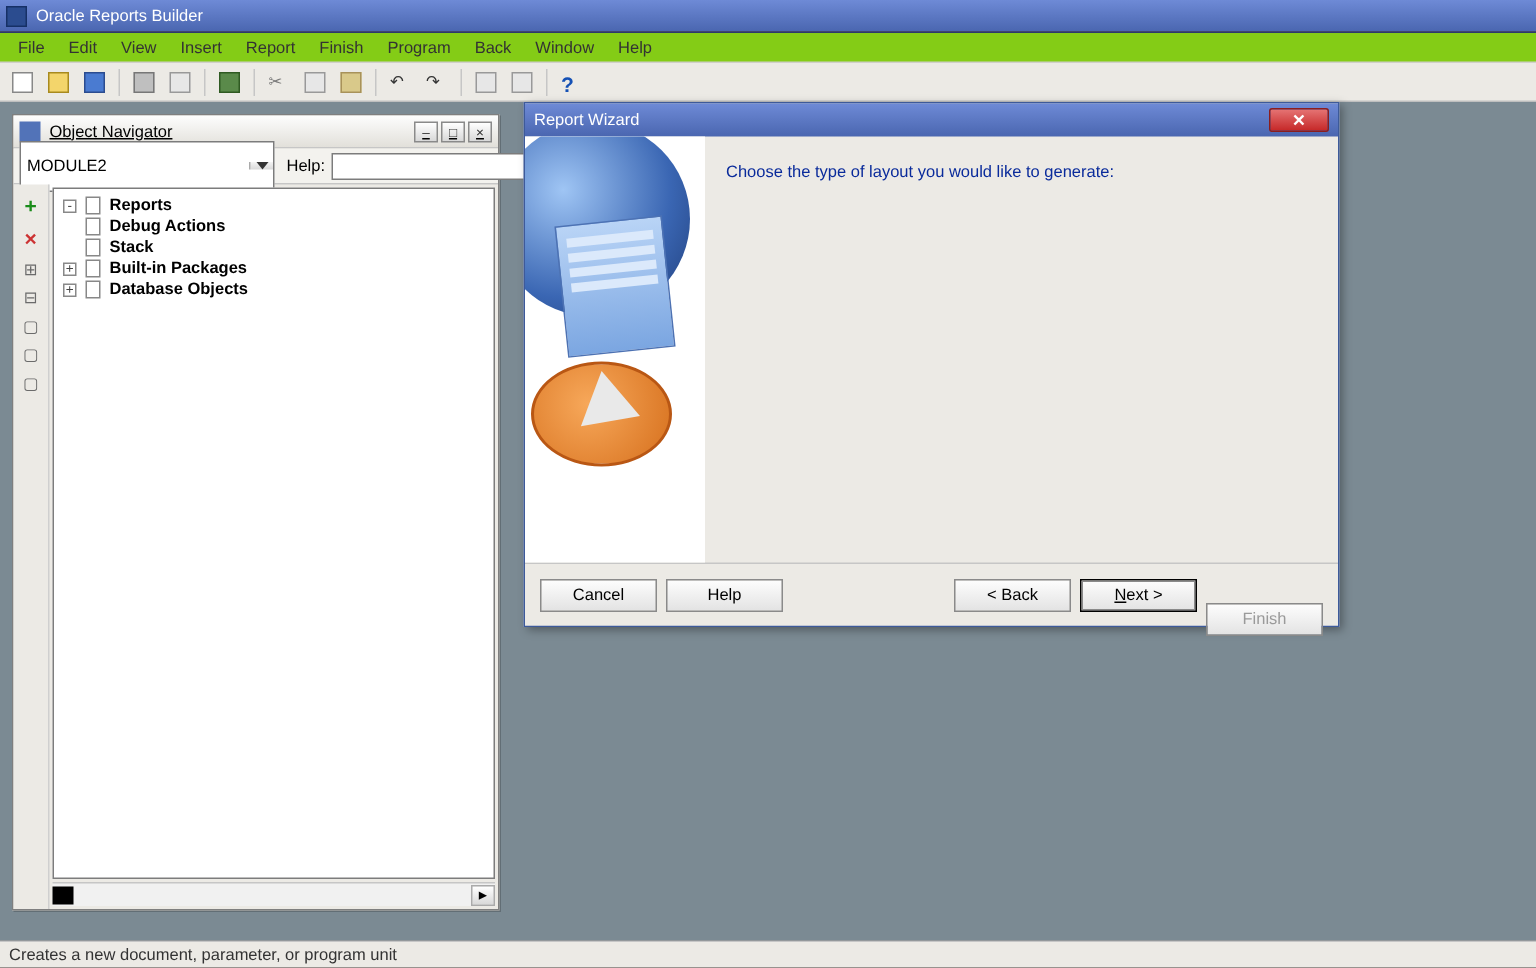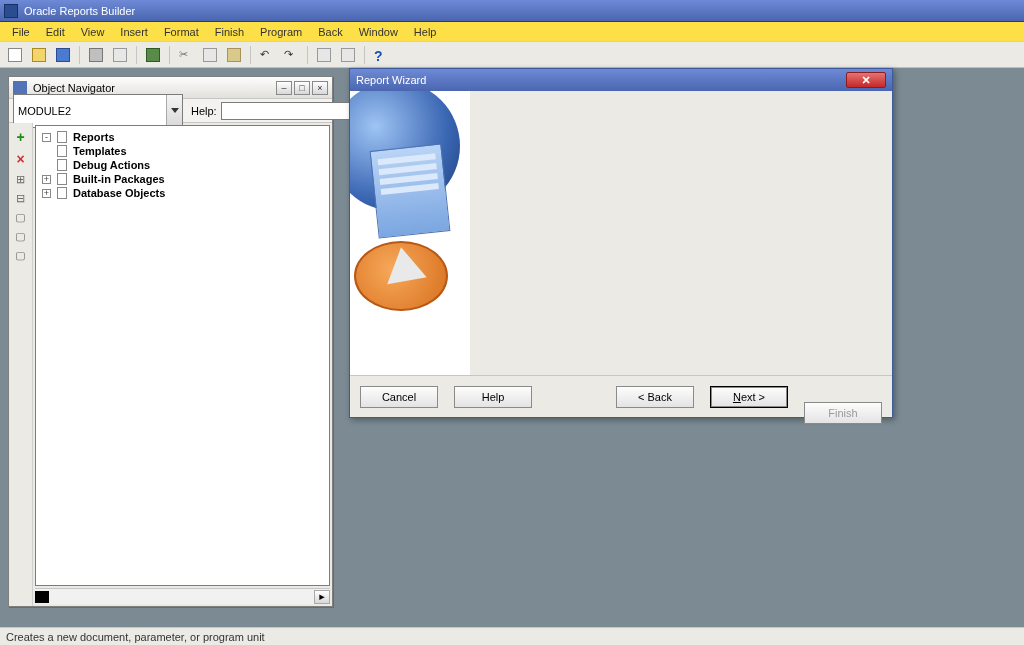--- a/index.html
+++ b/index.html
@@ -1,34 +1,34 @@
 <!DOCTYPE html>
 <html><head>
 <meta charset="utf-8">
 <style>
   * { box-sizing: border-box; margin: 0; padding: 0; font-family: "Tahoma", "Segoe UI", sans-serif; font-size: 11px; }
   body { width: 1024px; height: 645px; background: linear-gradient(#6a3c28,#3b2318); overflow: hidden; }
   .titlebar { height: 22px; background: linear-gradient(#6e8ad6,#4a66b0); color: #fff; display: flex; align-items: center; padding: 0 4px; border-bottom: 1px solid #2b3a6c; }
   .titlebar .appicon { width: 14px; height: 14px; background: #2b4c8f; border: 1px solid #163066; margin-right: 6px; }
-  .menubar { height: 20px; background: #fde047; display: flex; align-items: center; padding: 0 4px; border-bottom: 1px solid #d0cfca; }
+  .menubar { height: 20px; background: #84cc16; display: flex; align-items: center; padding: 0 4px; border-bottom: 1px solid #d0cfca; }
   .menubar span { padding: 2px 8px; color: #333; }
   .toolbar { height: 26px; background: #eceae5; display: flex; align-items: center; padding: 0 4px; gap: 2px; border-bottom: 1px solid #bfbfbf; }
   .tbtn { width: 22px; height: 20px; display: flex; align-items: center; justify-content: center; border: 1px solid transparent; border-radius: 2px; cursor: default; }
   .tsep { width: 1px; height: 18px; background: #c6c6c6; margin: 0 3px; }
   .workspace { position: relative; height: calc(645px - 22px - 20px - 26px - 18px); background: #7b8a93; }
   .statusbar { height: 18px; background: #eceae5; color: #333; display: flex; align-items: center; padding: 0 6px; border-top: 1px solid #c6c6c6; }
 
   
   .panel { position: absolute; left: 8px; top: 8px; width: 325px; height: 531px; background: #eceae5; border: 1px solid #7f7f7f; box-shadow: 1px 1px 0 rgba(0,0,0,.2); }
-  .panel-title { height: 22px; background: linear-gradient(#fdfdfd,#e2e0da); display: flex; align-items: center; padding: 0 4px; border-bottom: 1px solid #c6c6c6; }
+  .panel-title { height: 22px; background: linear-gradient(#fdfdfd,#e2e0da); display: flex; align-items: center; padding: 0 4px; border-bottom: 1px solid #c6c6c6; text-decoration: underline; }
   .panel-title .picon { width: 14px; height: 14px; background: #5273b8; margin-right: 6px; }
   .panel-title .spacer { flex: 1; }
   .winbtn { width: 16px; height: 14px; border: 1px solid #8a8a8a; background: linear-gradient(#fff,#d8d8d8); margin-left: 2px; display: flex; align-items: center; justify-content: center; font-size: 9px; color: #333; }
   .panel-toolbar { height: 24px; display: flex; align-items: center; padding: 2px 4px; gap: 4px; border-bottom: 1px solid #c6c6c6; background: #f3f2ee; }
-  .dropdown { flex: 0 0 170px; height: 34px; display: flex; border: 1px solid #7c7c7c; background: #fff; }
+  .dropdown { flex: 0 0 170px; height: 34px; display: flex; border: 1px solid #7c7c7c; background: #fff; align-items: center; }
   .dropdown input { flex: 1; border: none; outline: none; padding: 0 4px; font-size: 11px; }
   .dropdown .ddbtn { width: 16px; background: linear-gradient(#f4f4f4,#d9d9d9); border-left: 1px solid #aaa; display: flex; align-items: center; justify-content: center; }
   .find-label { margin-left: 4px; }
   .find-input { flex: 1; height: 18px; border: 1px solid #7c7c7c; background: #fff; padding: 0 4px; }
   .tool-icon { width: 18px; height: 18px; display: flex; align-items: center; justify-content: center; }
   .panel-body { display: flex; height: calc(100% - 22px - 24px); }
   .side-tools { width: 24px; background: #eceae5; border-right: 1px solid #cfcfcf; display: flex; flex-direction: column; align-items: center; gap: 6px; padding-top: 6px; color: #6b6b6b; }
   .tree-wrap { flex: 1; display: flex; flex-direction: column; }
   .tree { flex: 1; background: #fff; border: 1px solid #7c7c7c; margin: 2px; position: relative; overflow: hidden; }
   .tree-items { padding: 4px 0 4px 6px; }
@@ -45,21 +45,21 @@
   .dlg-title { height: 22px; background: linear-gradient(#6e8ad6,#4a66b0); display: flex; align-items: center; padding: 0 6px; color: #fff; }
   .dlg-title .spacer { flex: 1; }
   .dlg-close { width: 40px; height: 16px; background: linear-gradient(#e57373,#c62828); border: 1px solid #8b1d1d; border-radius: 2px; display: flex; align-items: center; justify-content: center; color: #fff; font-weight: bold; }
   .dlg-body { display: flex; height: calc(100% - 22px - 42px); }
   .dlg-art { width: 120px; background: #fff; position: relative; overflow: hidden; }
   .dlg-content { flex: 1; padding: 18px 14px; }
   .dlg-prompt { color: #0a2b9b; margin-bottom: 28px; }
   .radio-row { display: flex; align-items: center; margin-bottom: 54px; color: #222; }
   .radio { width: 12px; height: 12px; border-radius: 50%; border: 1px solid #5a5a5a; background: radial-gradient(#fff,#ddd); margin-right: 8px; display: flex; align-items: center; justify-content: center; }
   .radio .dot { width: 5px; height: 5px; border-radius: 50%; background: #000; }
-  .dlg-buttons { height: 42px; background: #eceae5; border-top: 1px solid #c6c6c6; display: flex; align-items: center; padding: 0 10px; gap: 16px; }
+  .dlg-buttons { height: 42px; background: #eceae5; border-top: 1px solid #c6c6c6; display: flex; align-items: center; padding: 0 10px; gap: 6px; }
   .dlg-buttons .gap { flex: 1; }
   .btn { width: 78px; height: 22px; background: linear-gradient(#fdfdfd,#e3e3e3); border: 1px solid #8a8a8a; display: flex; align-items: center; justify-content: center; color: #000; }
   .btn.default { border: 1px solid #000; box-shadow: inset 0 0 0 1px #8a8a8a; }
   .btn.disabled { color: #9a9a9a; margin-top: 32px; }
   u { text-decoration: underline; }
 
   
   .globe { position: absolute; left: -20px; top: -10px; width: 130px; height: 130px; background: radial-gradient(circle at 35% 35%, #9fc5f4, #3a66b3 60%, #1d3a74); border-radius: 50%; }
   .doc { position: absolute; left: 24px; top: 56px; width: 72px; height: 88px; background: linear-gradient(#b9d4f6,#7ba6e1); border: 1px solid #4d72b3; transform: rotate(-6deg); }
   .doc:before { content:""; position:absolute; left:6px; top:8px; right:6px; height:6px; background:#dbe9fb; box-shadow: 0 10px 0 #dbe9fb, 0 20px 0 #dbe9fb, 0 30px 0 #dbe9fb; }
@@ -90,21 +90,21 @@
 <div class="titlebar">
   <div class="appicon"></div>
   <span>Oracle Reports Builder</span>
 </div>
 
 <div class="menubar">
   <span>File</span>
   <span>Edit</span>
   <span>View</span>
   <span>Insert</span>
-  <span>Format</span>
+  <span>Report</span>
   <span>Finish</span>
   <span>Program</span>
   <span>Back</span>
   <span>Window</span>
   <span>Help</span>
 </div>
 
 <div class="toolbar">
   <div class="tbtn">
       <div class="ic ic-new"></div>
@@ -193,26 +193,26 @@
         <div class="tree">
           <div class="tree-items" id="tree-items">
               <div class="tree-item">
                 <div class="expander">-</div>
                 <div class="page-icon"></div>
                 <span class="tree-label">Reports</span>
               </div>
               <div class="tree-item">
                 <div class="expander" style="visibility: hidden;"></div>
                 <div class="page-icon"></div>
-                <span class="tree-label">Templates</span>
+                <span class="tree-label">Debug Actions</span>
               </div>
               <div class="tree-item">
                 <div class="expander" style="visibility: hidden;"></div>
                 <div class="page-icon"></div>
-                <span class="tree-label">Debug Actions</span>
+                <span class="tree-label">Stack</span>
               </div>
               <div class="tree-item">
                 <div class="expander">+</div>
                 <div class="page-icon"></div>
                 <span class="tree-label">Built-in Packages</span>
               </div>
               <div class="tree-item">
                 <div class="expander">+</div>
                 <div class="page-icon"></div>
                 <span class="tree-label">Database Objects</span>
@@ -234,20 +234,21 @@
       <div class="dlg-close">✕</div>
     </div>
     <div class="dlg-body">
       <div class="dlg-art">
         <div class="globe"></div>
         <div class="doc"></div>
         <div class="ruler"></div>
         <div class="tri"></div>
       </div>
       <div class="dlg-content">
+        <div class="dlg-prompt">Choose the type of layout you would like to generate:</div>
         <div id="radio-list">
           </div>
       </div>
     </div>
     <div class="dlg-buttons">
       <div class="btn">Cancel</div>
       <div class="btn">Help</div>
       <div class="gap"></div>
       <div class="btn">&lt; Back</div>
       <div class="btn default">

